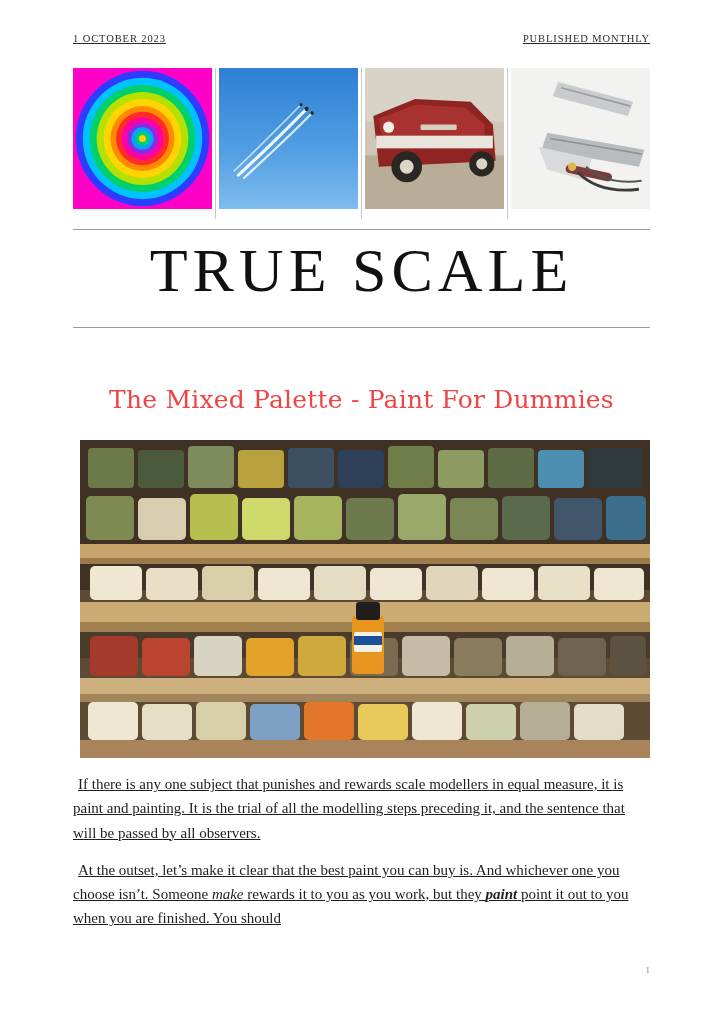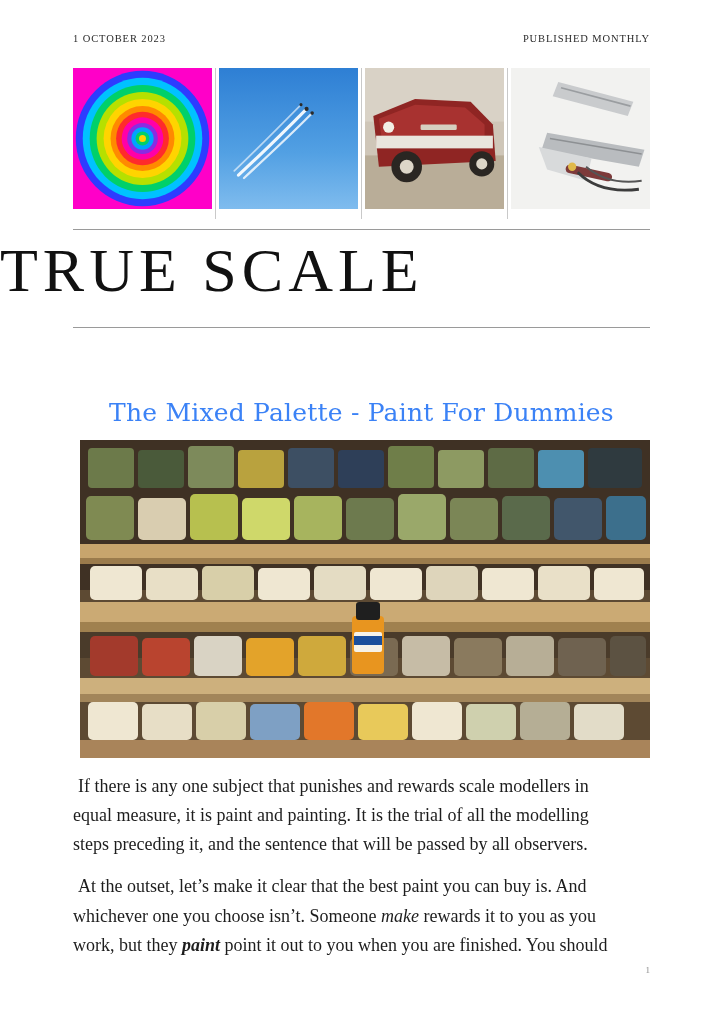--- a/index.html
+++ b/index.html
@@ -24,20 +24,21 @@
     left: 73px;
     right: 73px;
     display: flex;
     justify-content: space-between;
     align-items: baseline;
     font-size: 10.5px;
     letter-spacing: 0.9px;
     color: #2a2a2a;
     font-variant: small-caps;
     text-transform: uppercase;
+    text-decoration: underline;
   }
   
   .thumb-strip {
     position: absolute;
     top: 68px;
     left: 73px;
     right: 73px;
     height: 151px;
     display: flex;
     justify-content: space-between;
@@ -66,60 +67,62 @@
     background: #9a9a9a;
   }
   .rule-top { top: 229px; }
   .rule-bottom { top: 327px; }
   
   .masthead-title {
     position: absolute;
     top: 236px;
     left: 0;
     right: 0;
+    text-align: center;
     font-family: "Liberation Serif", serif;
     font-size: 62px;
     letter-spacing: 5px;
     font-weight: 400;
     color: #111;
     line-height: 1.1;
   }
   
   .article-title {
     position: absolute;
-    top: 398px;
+    top: 385px;
     left: 73px;
     right: 73px;
     text-align: center;
     font-family: "DejaVu Serif", serif;
     font-size: 25px;
     font-weight: 400;
-    color: #3b82f6;
+    color: #ef4444;
     letter-spacing: 0.2px;
   }
   .hero {
     position: absolute;
     top: 440px;
     left: 80px;
     width: 570px;
     height: 318px;
     overflow: hidden;
     background: #5b4733;
   }
   .hero svg { display: block; width: 100%; height: 100%; }
   .body-text {
     position: absolute;
     top: 772px;
     left: 73px;
     width: 556px;
     font-family: "Liberation Serif", serif;
-    font-size: 18px;
+    font-size: 15px;
     line-height: 1.62;
     color: #1d1d1d;
     text-align: left;
+    text-decoration: underline;
   }
   .body-text p { margin: 0 0 13px 0; }
   .body-text p .ind { display: inline-block; width: 5px; }
   .body-text em { font-style: italic; }
   .body-text strong { font-weight: bold; font-style: italic; }
   .page-number {
     position: absolute;
     bottom: 48px;
     right: 73px;
     font-size: 9px;

